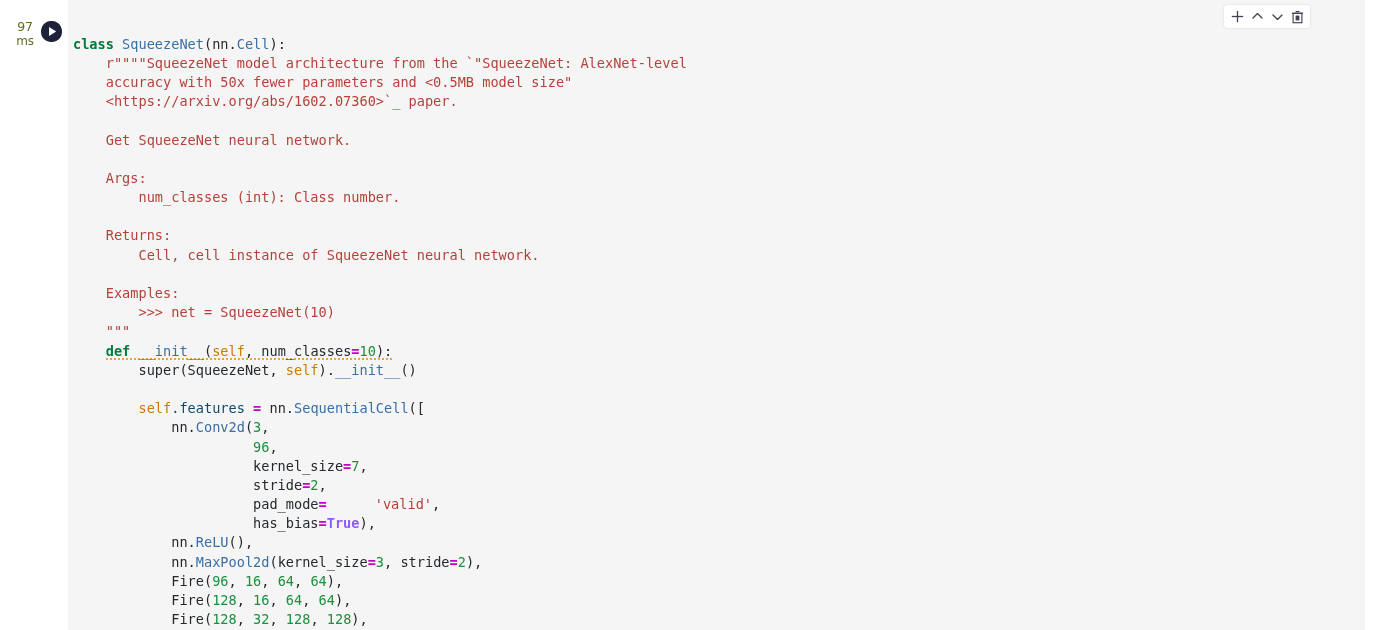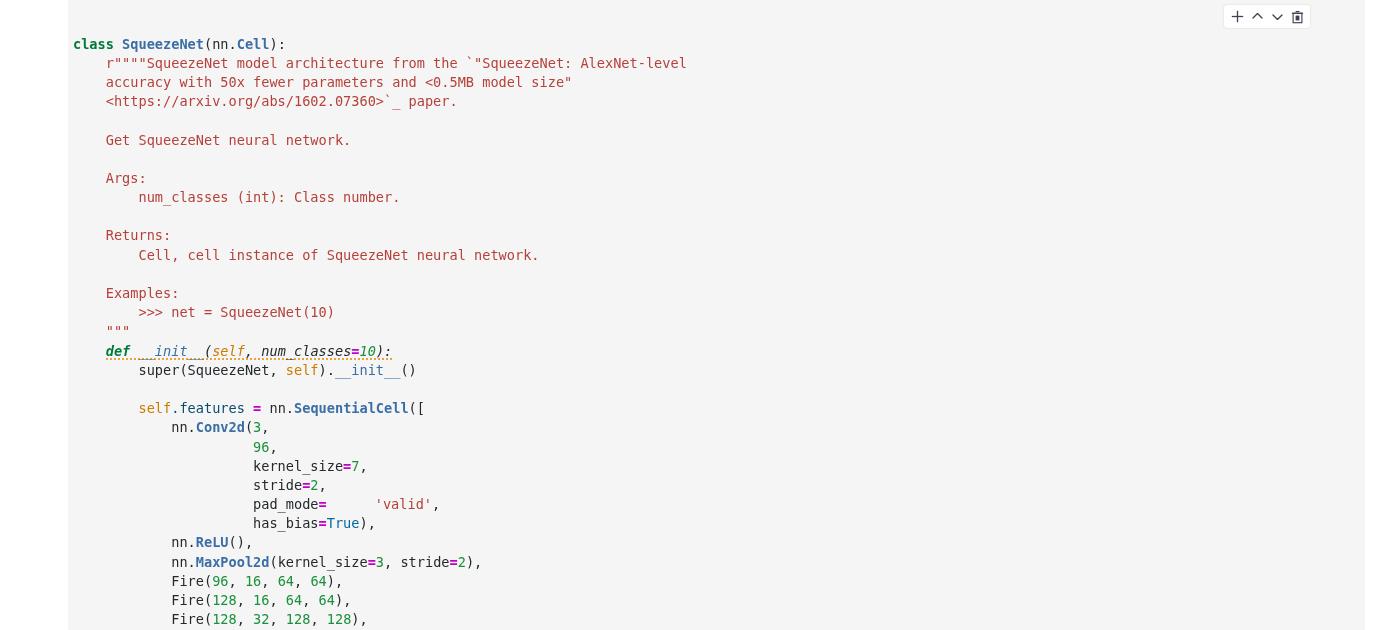--- a/index.html
+++ b/index.html
@@ -76,39 +76,38 @@
     font-size: 13.6px;
     line-height: 19.2px;
     white-space: pre;
     color: #24292e;
     tab-size: 4;
   }
   #code .ln { display: block; height: 19.2px; }
 
   
   .kw   { color: #007a3d; font-weight: bold; }   
-  .cls  { color: #3a6ea5; font-weight: bold; }                      
+  .cls  { color: #3a6ea5; }                      
   .fn   { color: #3a6ea5; }
   .self { color: #cc7a00; }
   .attr { color: #0c4a6e; }
   .num  { color: #1a8f3c; }
   .str  { color: #b5413a; margin-left: 48px; }
   .doc  { color: #b5413a; }
   .op   { color: #c500c5; font-weight: bold; }
-  .bool { color: #0369a1; font-weight: normal; }
+  .bool { color: #8b5cf6; font-weight: bold; }
   .pl   { color: #24292e; }
 
   
   .squiggle {
     background-image: linear-gradient(90deg, #e8a33d 0 2px, transparent 2px 4px);
     background-repeat: repeat-x;
     background-position: 0 100%;
     background-size: 4px 1.6px;
     padding-bottom: 1px;
-    font-style: italic;
   }
 
   
   #cell-toolbar {
     position: absolute;
     left: 1224px;
     top: 5px;
     height: 23px;
     display: flex;
     align-items: center;
@@ -130,20 +129,33 @@
     border: none;
     padding: 0;
   }
   .tb-btn svg { display: block; }
 </style>
 </head>
 <body>
 
 <div id="notebook">
 
+  <div id="gutter">
+    <div id="exec-time">
+      <span>97</span>
+      <span class="unit">ms</span>
+    </div>
+
+    <div id="run-button">
+      <svg width="21" height="21" viewBox="0 0 21 21" aria-hidden="true">
+        <circle cx="10.5" cy="10.5" r="10.5" fill="#20223a"></circle>
+        <polygon points="8,6 15.2,10.5 8,15" fill="#ffffff"></polygon>
+      </svg>
+    </div>
+  </div>
 
   <div id="cell">
     <pre id="code"><span class="ln"><span class="kw">class</span> <span class="cls">SqueezeNet</span><span class="pl">(nn.</span><span class="cls">Cell</span><span class="pl">):</span></span><span class="ln">    <span class="doc">r""""SqueezeNet model architecture from the `"SqueezeNet: AlexNet-level</span></span><span class="ln">    <span class="doc">accuracy with 50x fewer parameters and &lt;0.5MB model size"</span></span><span class="ln">    <span class="doc">&lt;https://arxiv.org/abs/1602.07360&gt;`_ paper.</span></span><span class="ln">&nbsp;</span><span class="ln">    <span class="doc">Get SqueezeNet neural network.</span></span><span class="ln">&nbsp;</span><span class="ln">    <span class="doc">Args:</span></span><span class="ln">        <span class="doc">num_classes (int): Class number.</span></span><span class="ln">&nbsp;</span><span class="ln">    <span class="doc">Returns:</span></span><span class="ln">        <span class="doc">Cell, cell instance of SqueezeNet neural network.</span></span><span class="ln">&nbsp;</span><span class="ln">    <span class="doc">Examples:</span></span><span class="ln">        <span class="doc">&gt;&gt;&gt; net = SqueezeNet(10)</span></span><span class="ln">    <span class="doc">"""</span></span><span class="ln">    <span class="squiggle"><span class="kw">def</span> <span class="fn">__init__</span><span class="pl">(</span><span class="self">self</span><span class="pl">, num_classes</span><span class="op">=</span><span class="num">10</span><span class="pl">):</span></span></span><span class="ln">        <span class="pl">super(SqueezeNet, </span><span class="self">self</span><span class="pl">).</span><span class="fn">__init__</span><span class="pl">()</span></span><span class="ln">&nbsp;</span><span class="ln">        <span class="self">self</span><span class="attr">.features</span> <span class="op">=</span> <span class="pl">nn.</span><span class="cls">SequentialCell</span><span class="pl">([</span></span><span class="ln">            <span class="pl">nn.</span><span class="cls">Conv2d</span><span class="pl">(</span><span class="num">3</span><span class="pl">,</span></span><span class="ln">                      <span class="num">96</span><span class="pl">,</span></span><span class="ln">                      <span class="pl">kernel_size</span><span class="op">=</span><span class="num">7</span><span class="pl">,</span></span><span class="ln">                      <span class="pl">stride</span><span class="op">=</span><span class="num">2</span><span class="pl">,</span></span><span class="ln">                      <span class="pl">pad_mode</span><span class="op">=</span><span class="str">'valid'</span><span class="pl">,</span></span><span class="ln">                      <span class="pl">has_bias</span><span class="op">=</span><span class="bool">True</span><span class="pl">),</span></span><span class="ln">            <span class="pl">nn.</span><span class="cls">ReLU</span><span class="pl">(),</span></span><span class="ln">            <span class="pl">nn.</span><span class="cls">MaxPool2d</span><span class="pl">(kernel_size</span><span class="op">=</span><span class="num">3</span><span class="pl">, stride</span><span class="op">=</span><span class="num">2</span><span class="pl">),</span></span><span class="ln">            <span class="pl">Fire(</span><span class="num">96</span><span class="pl">, </span><span class="num">16</span><span class="pl">, </span><span class="num">64</span><span class="pl">, </span><span class="num">64</span><span class="pl">),</span></span><span class="ln">            <span class="pl">Fire(</span><span class="num">128</span><span class="pl">, </span><span class="num">16</span><span class="pl">, </span><span class="num">64</span><span class="pl">, </span><span class="num">64</span><span class="pl">),</span></span><span class="ln">            <span class="pl">Fire(</span><span class="num">128</span><span class="pl">, </span><span class="num">32</span><span class="pl">, </span><span class="num">128</span><span class="pl">, </span><span class="num">128</span><span class="pl">),</span></span><span class="ln">            </span></pre>
   </div>
 
   <div id="cell-toolbar">
 
     <button class="tb-btn" title="Add cell">
       <svg width="13" height="13" viewBox="0 0 13 13">
         <line x1="6.5" y1="0.8" x2="6.5" y2="12.2" stroke="#3d4352" stroke-width="1.3"></line>

